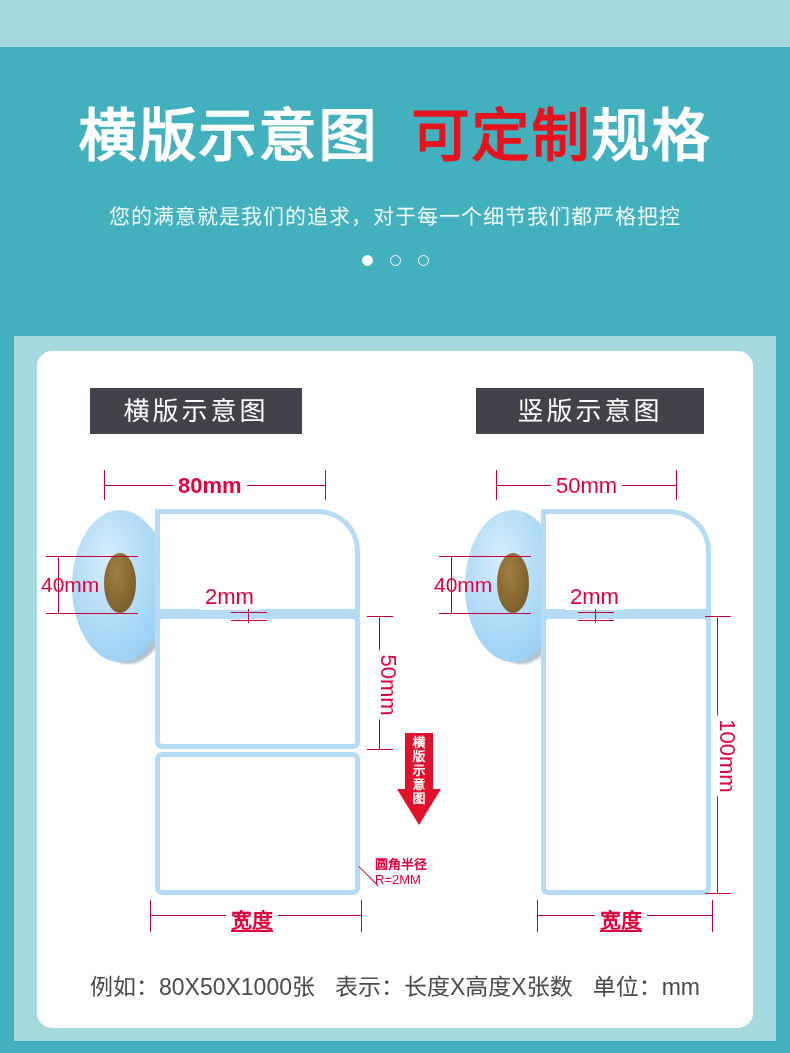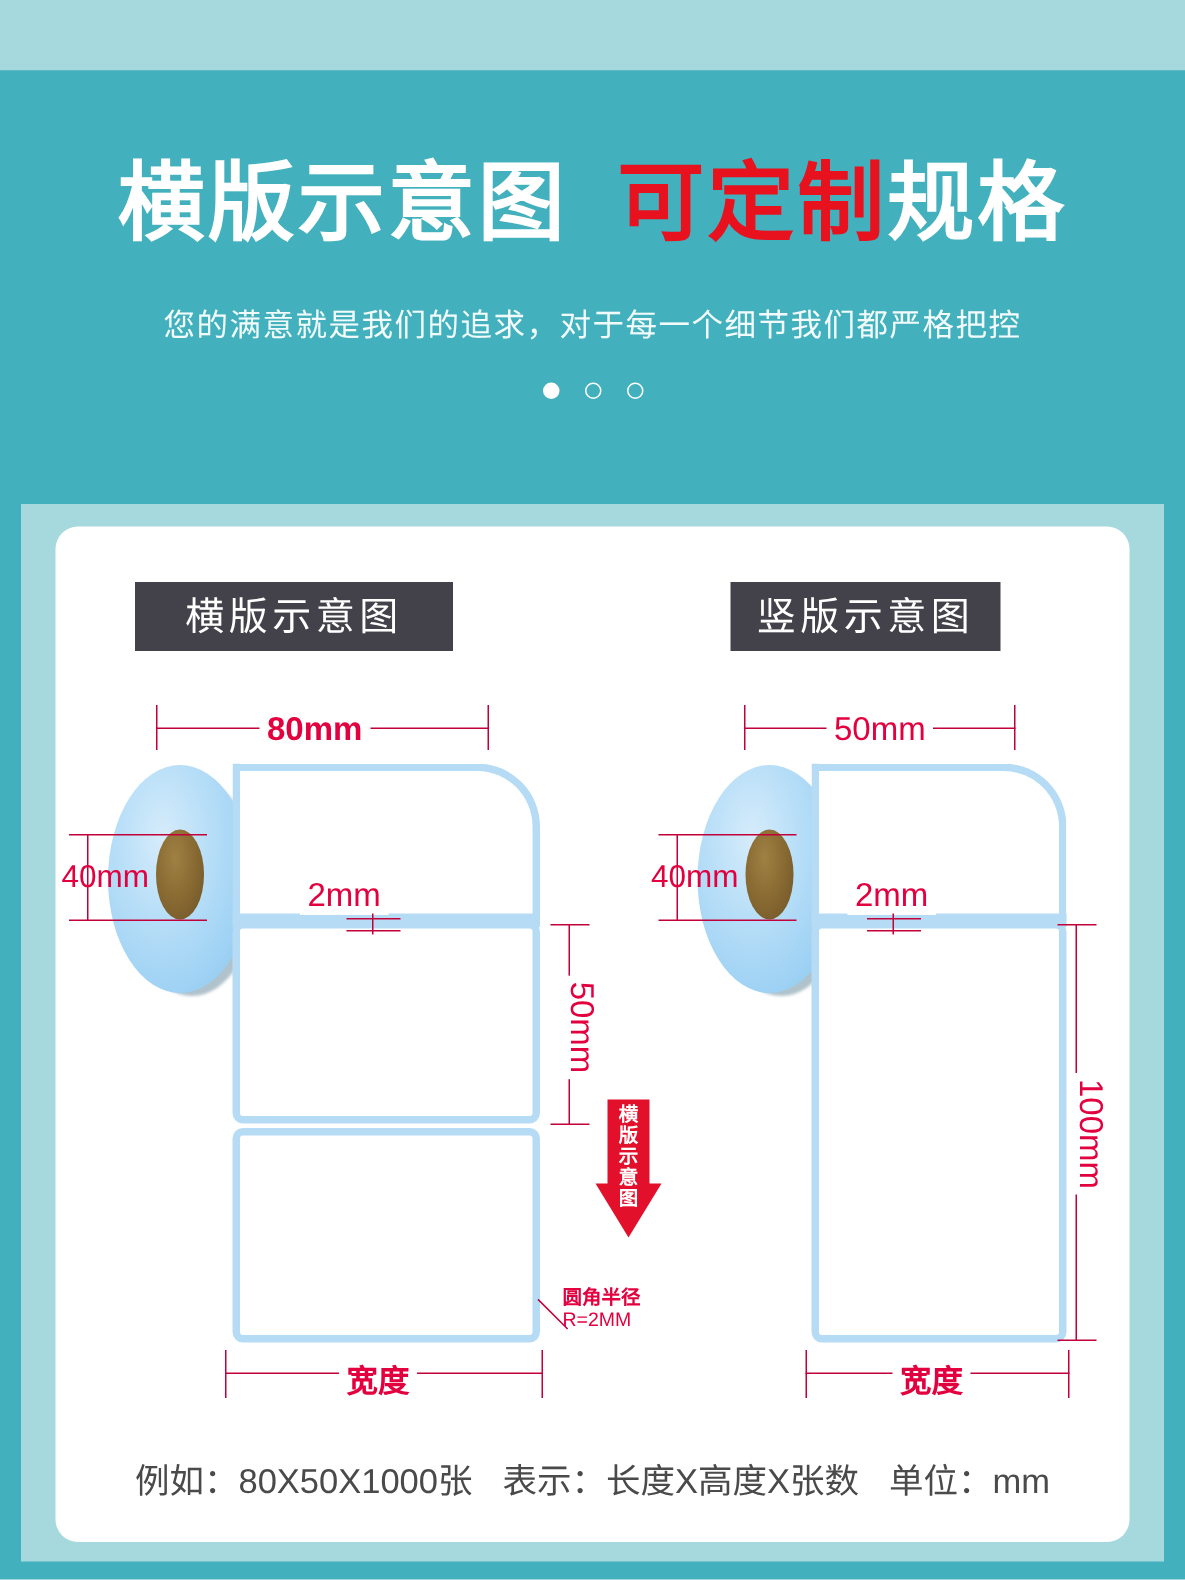--- a/index.html
+++ b/index.html
@@ -87,21 +87,21 @@
     position: absolute;
     background: #43424a;
     color: #ffffff;
     font-size: 26px;
     letter-spacing: 3px;
     text-align: center;
     line-height: 46px;
     height: 46px;
   }
   #title-h { left: 90px; top: 388px; width: 212px; }
-  #title-v { left: 487px; top: 388px; width: 180px; }
+  #title-v { left: 476px; top: 388px; width: 228px; }
   .dim-line-h {
     position: absolute;
     height: 1.4px;
     background: #c2003a;
   }
   .dim-line-v {
     position: absolute;
     width: 1.4px;
     background: #c2003a;
   }
@@ -112,21 +112,21 @@
     font-weight: normal;
     white-space: nowrap;
     background: #ffffff;
     padding: 0 5px;
   }
   .dim-text.rot {
     transform: rotate(90deg);
     transform-origin: center center;
     padding: 0 4px;
   }
-  .dim-text.cn { font-weight: bold; font-size: 21px; }
+  .dim-text.cn { font-weight: bold; font-size: 21px; text-decoration: underline; }
 
   
   .roll-outer {
     position: absolute;
     border-radius: 50%;
     background:
       radial-gradient(ellipse at 38% 32%, #d6ecfb 0%, #bbe0f8 32%, #9fd2f4 70%, #8ac4ec 100%);
   }
   .roll-shadow {
     position: absolute;

